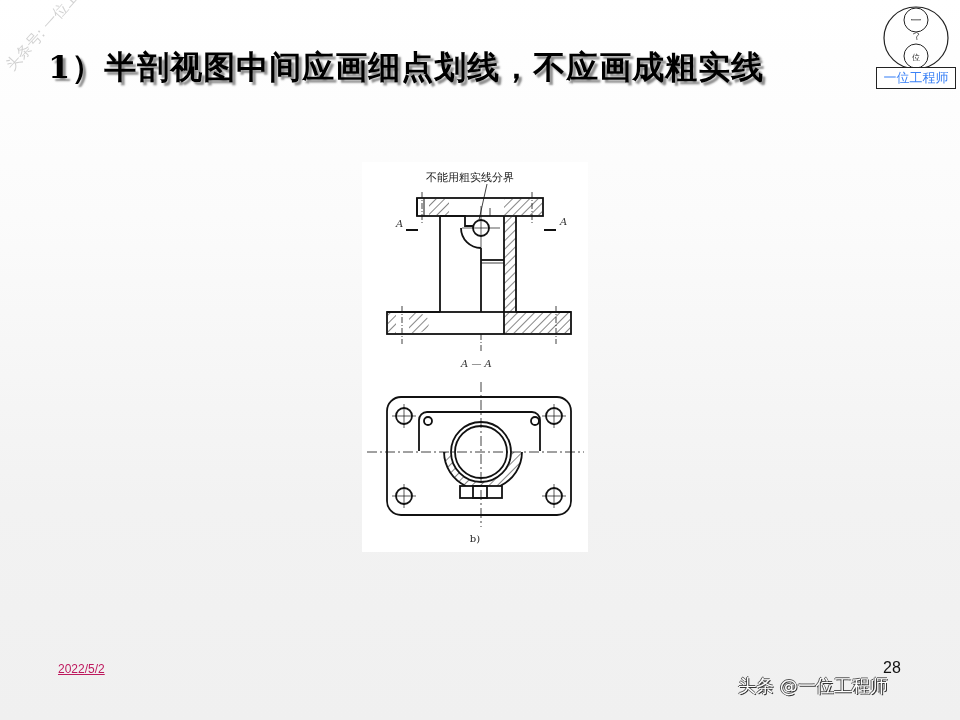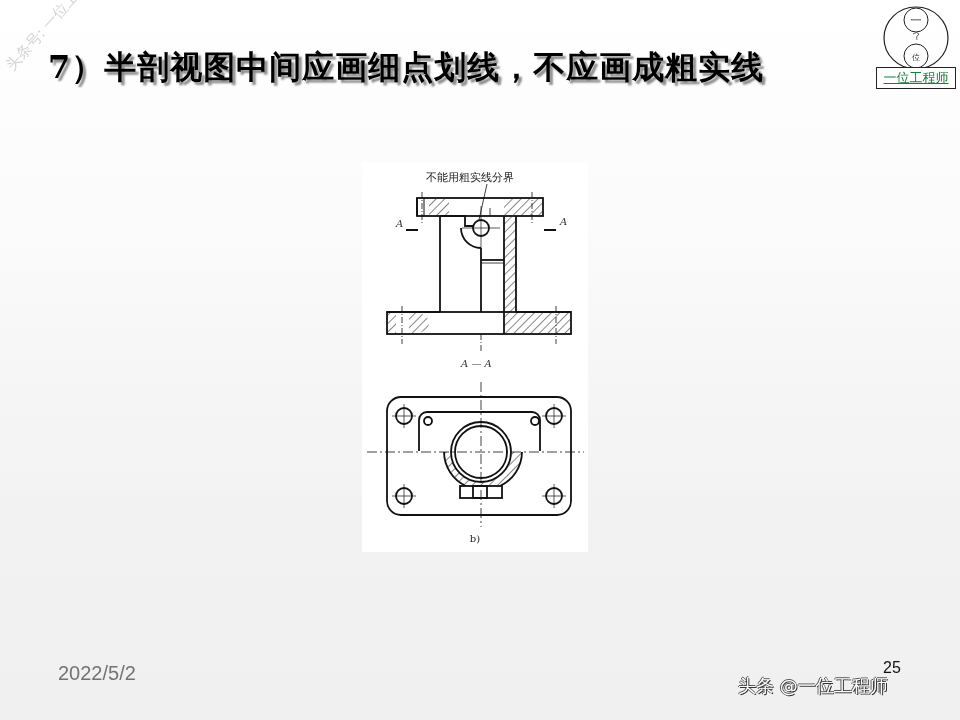--- a/index.html
+++ b/index.html
@@ -21,22 +21,22 @@
       transform: rotate(-48deg); transform-origin: left top;
       font-family: "DejaVu Sans", sans-serif; font-size: 15px;
       color: rgba(0,0,0,0.18); white-space: nowrap;
     }
     .logo {
       position: absolute; left: 876px; top: 4px; width: 82px; height: 84px;
     }
     .logo-caption {
       position: absolute; left: 0; top: 63px; width: 78px; height: 20px;
       border: 1px solid #222; background: #fff;
-      font-family: "DejaVu Serif", serif; font-size: 13px; color: #15803d;
-      text-align: center; line-height: 20px; letter-spacing: 0px; text-decoration: underline;
+      font-family: "DejaVu Serif", serif; font-size: 13px; color: #3b82f6;
+      text-align: center; line-height: 20px; letter-spacing: 0px;
     }
     .figure {
       position: absolute; left: 362px; top: 162px; width: 226px; height: 390px;
       background: #fff;
     }
     .figure svg { position: absolute; left: 0; top: 0; }
     .fig-note {
       position: absolute; left: 64px; top: 8px;
       font-family: "DejaVu Serif", serif; font-size: 11px; font-weight: normal; color: #222;
       white-space: nowrap;
@@ -44,41 +44,41 @@
     .fig-lbl {
       position: absolute; font-family: "DejaVu Serif", serif; font-style: italic;
       font-size: 10px; color: #333;
     }
     .fig-caption {
       position: absolute; left: 0; width: 226px; top: 371px; text-align: center;
       font-family: "DejaVu Serif", serif; font-size: 10px; color: #222;
     }
     .footer-date {
       position: absolute; left: 58px; top: 662px;
-      font-family: "Liberation Sans", sans-serif; font-size: 20px; color: #737373;
+      font-family: "Liberation Sans", sans-serif; font-size: 12px; color: #be185d; text-decoration: underline;
     }
     .footer-page {
       position: absolute; left: 883px; top: 659px;
       font-family: "Liberation Sans", sans-serif; font-size: 16px; color: #111;
     }
     .footer-watermark {
       position: absolute; left: 738px; top: 674px;
       font-family: "DejaVu Sans", sans-serif; font-size: 18px; color: #fff;
       text-shadow: 1px 1px 0 #333, -1px 0 0 #555, 0 -1px 0 #555;
       white-space: nowrap;
     }
   </style>
 </head>
 <body>
 
 <div>
 
   <div class="watermark-diag">头条号: 一位工程师</div>
 
-  <div class="title">7）半剖视图中间应画细点划线，不应画成粗实线</div>
+  <div class="title">1）半剖视图中间应画细点划线，不应画成粗实线</div>
 
   <div class="logo">
     <svg width="82" height="66" viewBox="0 0 82 66">
       <ellipse cx="40" cy="34" rx="32" ry="31" fill="none" stroke="#222" stroke-width="1.2"></ellipse>
       <circle cx="40" cy="16" r="12" fill="#fff" stroke="#222" stroke-width="1"></circle>
       <circle cx="40" cy="52" r="12" fill="#fff" stroke="#222" stroke-width="1"></circle>
       <path d="M37 30 q4 -3 6 0 q-4 3 -2 6" fill="none" stroke="#444" stroke-width="0.8"></path>
       <text x="40" y="20" text-anchor="middle" font-size="11" font-family="DejaVu Serif, serif" fill="#222">一</text>
       <text x="40" y="56" text-anchor="middle" font-size="8" font-family="DejaVu Serif, serif" fill="#222">位</text>
     </svg>
@@ -170,15 +170,15 @@
       </g>
     </svg>
     <div class="fig-note">不能用粗实线分界</div>
     <div class="fig-lbl" style="left:34px; top:56px;">A</div>
     <div class="fig-lbl" style="left:198px; top:54px;">A</div>
     <div class="fig-lbl" style="left:99px; top:196px;">A — A</div>
     <div class="fig-caption">b)</div>
   </div>
 
   <div class="footer-date">2022/5/2</div>
-  <div class="footer-page">25</div>
+  <div class="footer-page">28</div>
   <div class="footer-watermark">头条 @一位工程师</div>
 </div>
 
 </body></html>

